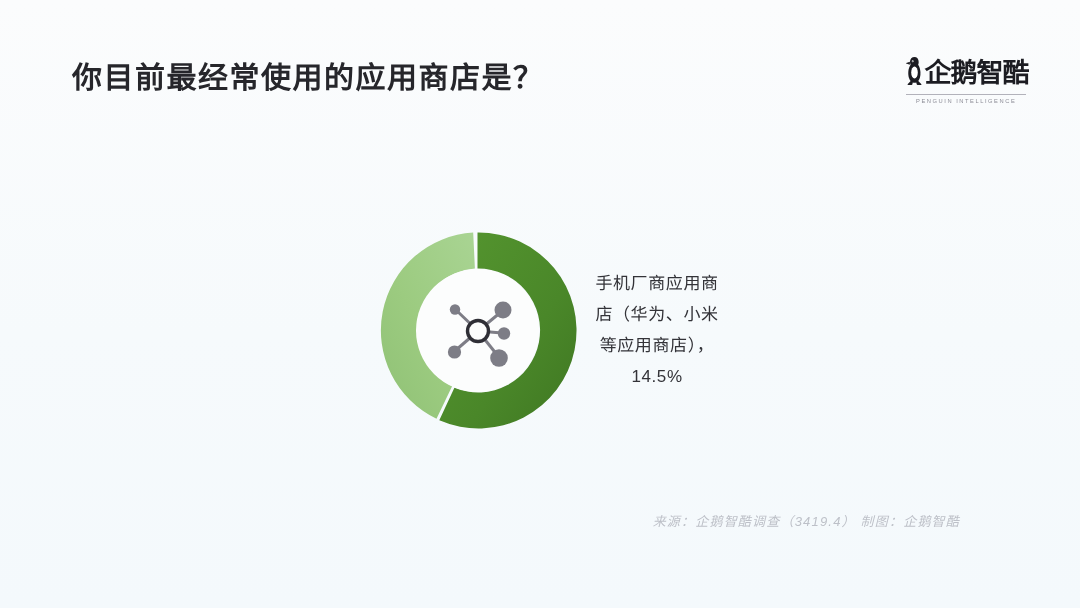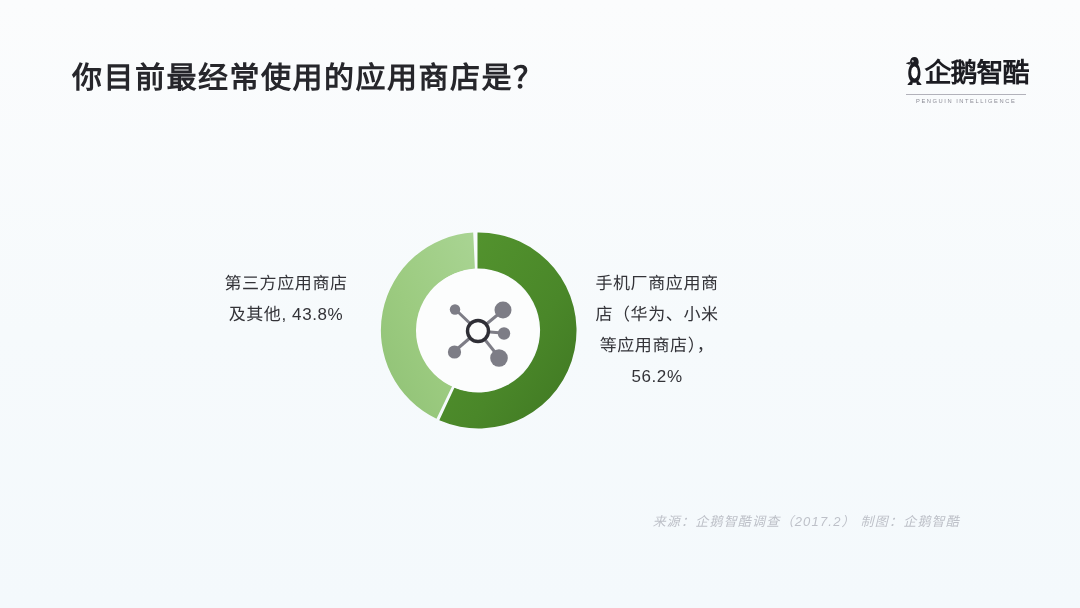--- a/index.html
+++ b/index.html
@@ -183,22 +183,20 @@
         <path d="M11.8 11.6l-7.4 2.2c-.8.25-.8 1.1 0 1.35l7.4 2.2z" fill="#1c1c22"></path>
       </svg>
       <span class="brand-name">企鹅智酷</span>
     </div>
     <div class="brand-rule"></div>
     <div class="brand-sub">PENGUIN INTELLIGENCE</div>
   </div>
 
   <div class="chart-area">
 
-    <div class="label label-left">第三方应用商店
-及其他, 43.8%</div>
 
     <div class="donut-wrap">
       <svg class="donut-svg" viewBox="0 0 205 205">
         <defs>
           <linearGradient id="gDark" x1="0" y1="0" x2="1" y2="1">
             <stop offset="0%" stop-color="#55962f"></stop>
             <stop offset="60%" stop-color="#4a8729"></stop>
             <stop offset="100%" stop-color="#3f7722"></stop>
           </linearGradient>
           <linearGradient id="gLight" x1="1" y1="0" x2="0" y2="1">
@@ -238,18 +236,18 @@
           <circle cx="19.5" cy="64" r="6.6"></circle>
           <circle cx="20" cy="21.5" r="5.2"></circle>
         </g>
         <circle cx="43" cy="43" r="10.5" fill="#fcfdfd" stroke="#2f2f36" stroke-width="3.4"></circle>
       </svg>
     </div>
 
     <div class="label label-right">手机厂商应用商
 店（华为、小米
 等应用商店），
-56.2%</div>
+14.5%</div>
   </div>
 
-  <div class="source">来源：企鹅智酷调查（2017.2） 制图：企鹅智酷</div>
+  <div class="source">来源：企鹅智酷调查（3419.4） 制图：企鹅智酷</div>
 
 </div>
 
 </body></html>

